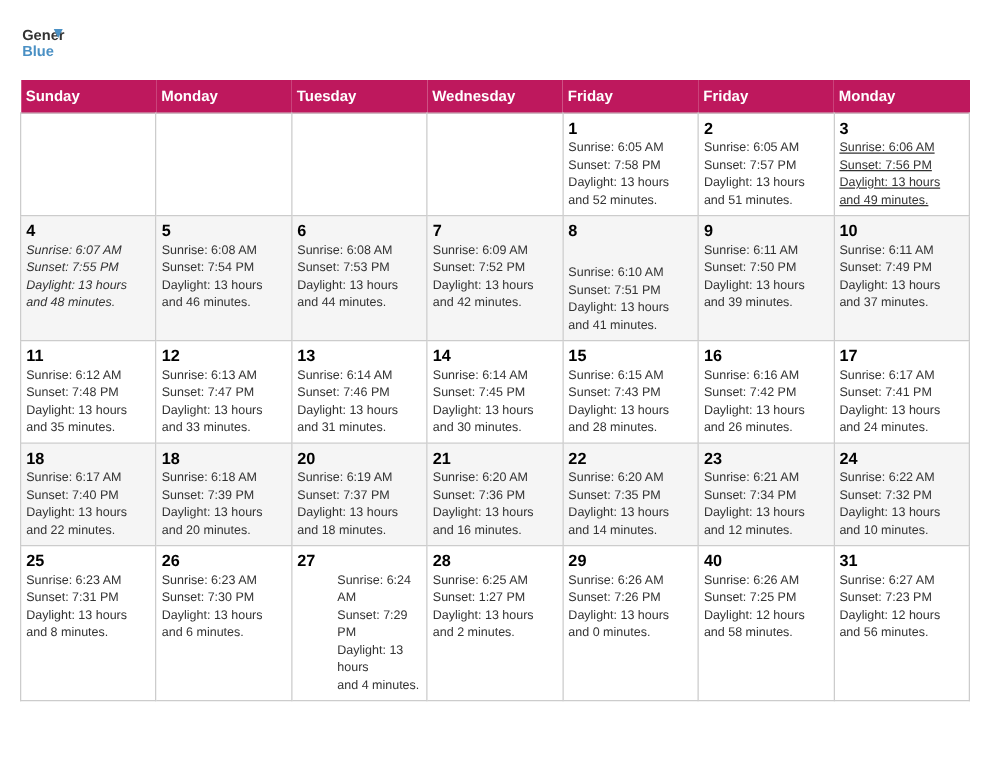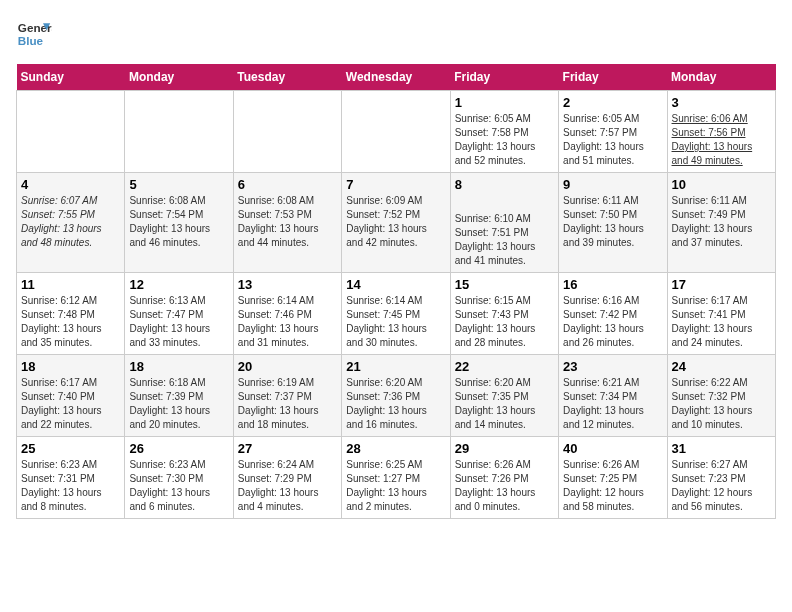--- a/index.html
+++ b/index.html
@@ -294,21 +294,21 @@
         </td>
         <td>
           <span class="day-num">26</span>
           <div class="day-info" style="white-space: pre-line;">Sunrise: 6:23 AM
 Sunset: 7:30 PM
 Daylight: 13 hours
 and 6 minutes.</div>
         </td>
         <td>
           <span class="day-num">27</span>
-          <div class="day-info" style="white-space: pre-line;">Sunrise: 6:24 AM
+          <div class="day-info" style="white-space: pre-line; margin-left: 32px;">Sunrise: 6:24 AM
 Sunset: 7:29 PM
 Daylight: 13 hours
 and 4 minutes.</div>
         </td>
         <td>
           <span class="day-num">28</span>
           <div class="day-info" style="white-space: pre-line;">Sunrise: 6:25 AM
 Sunset: 1:27 PM
 Daylight: 13 hours
 and 2 minutes.</div>

